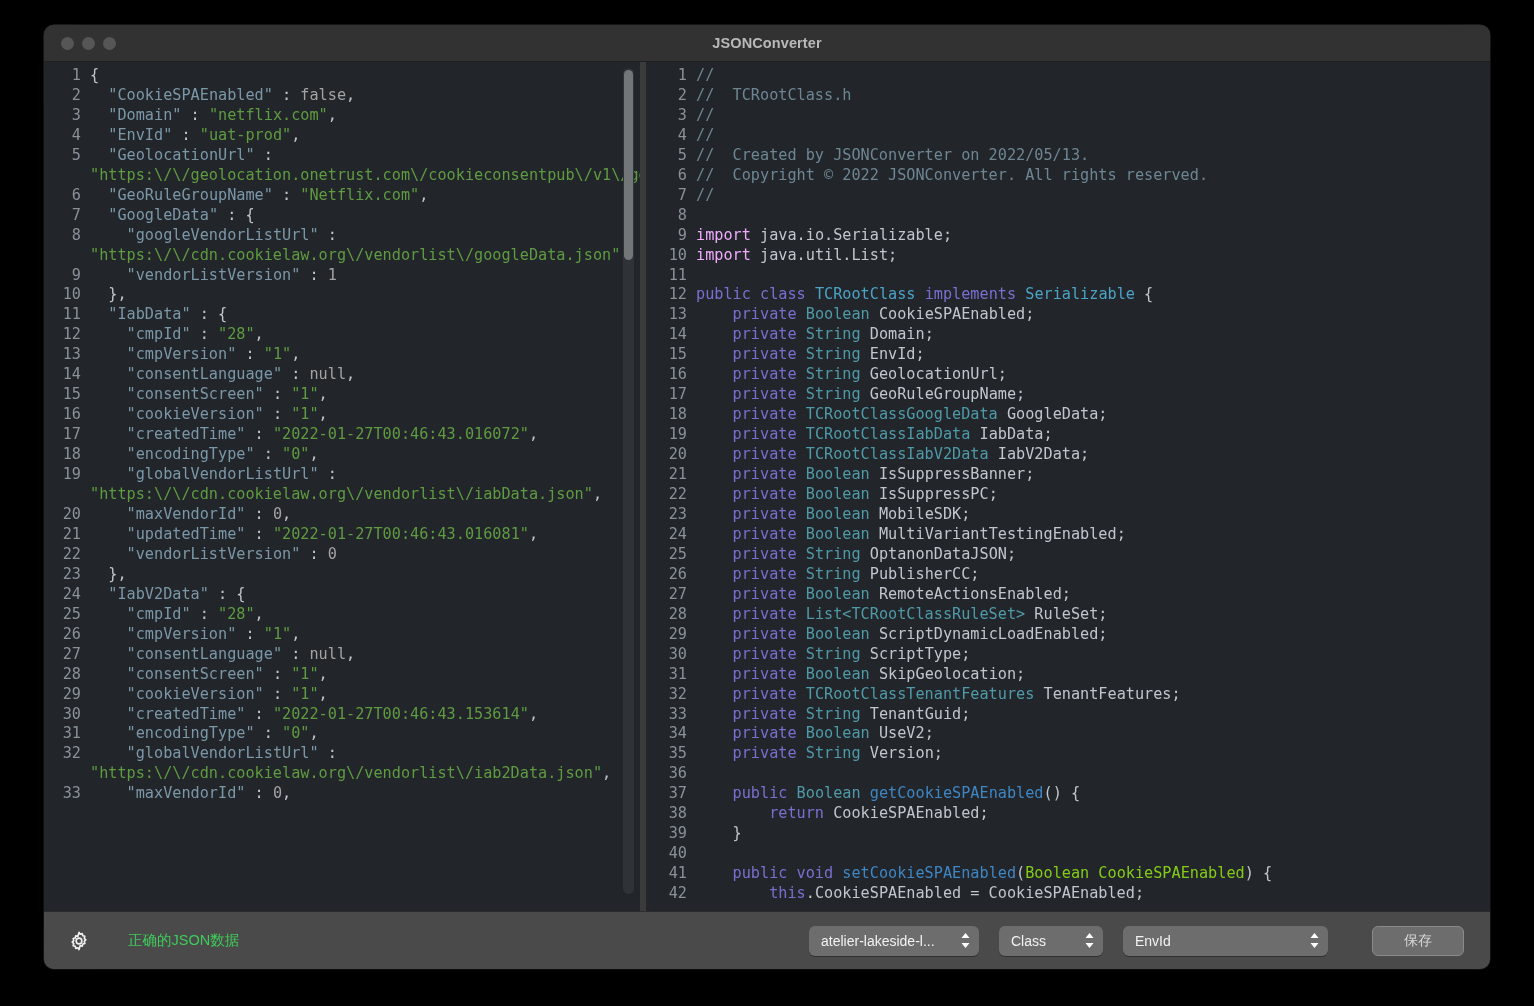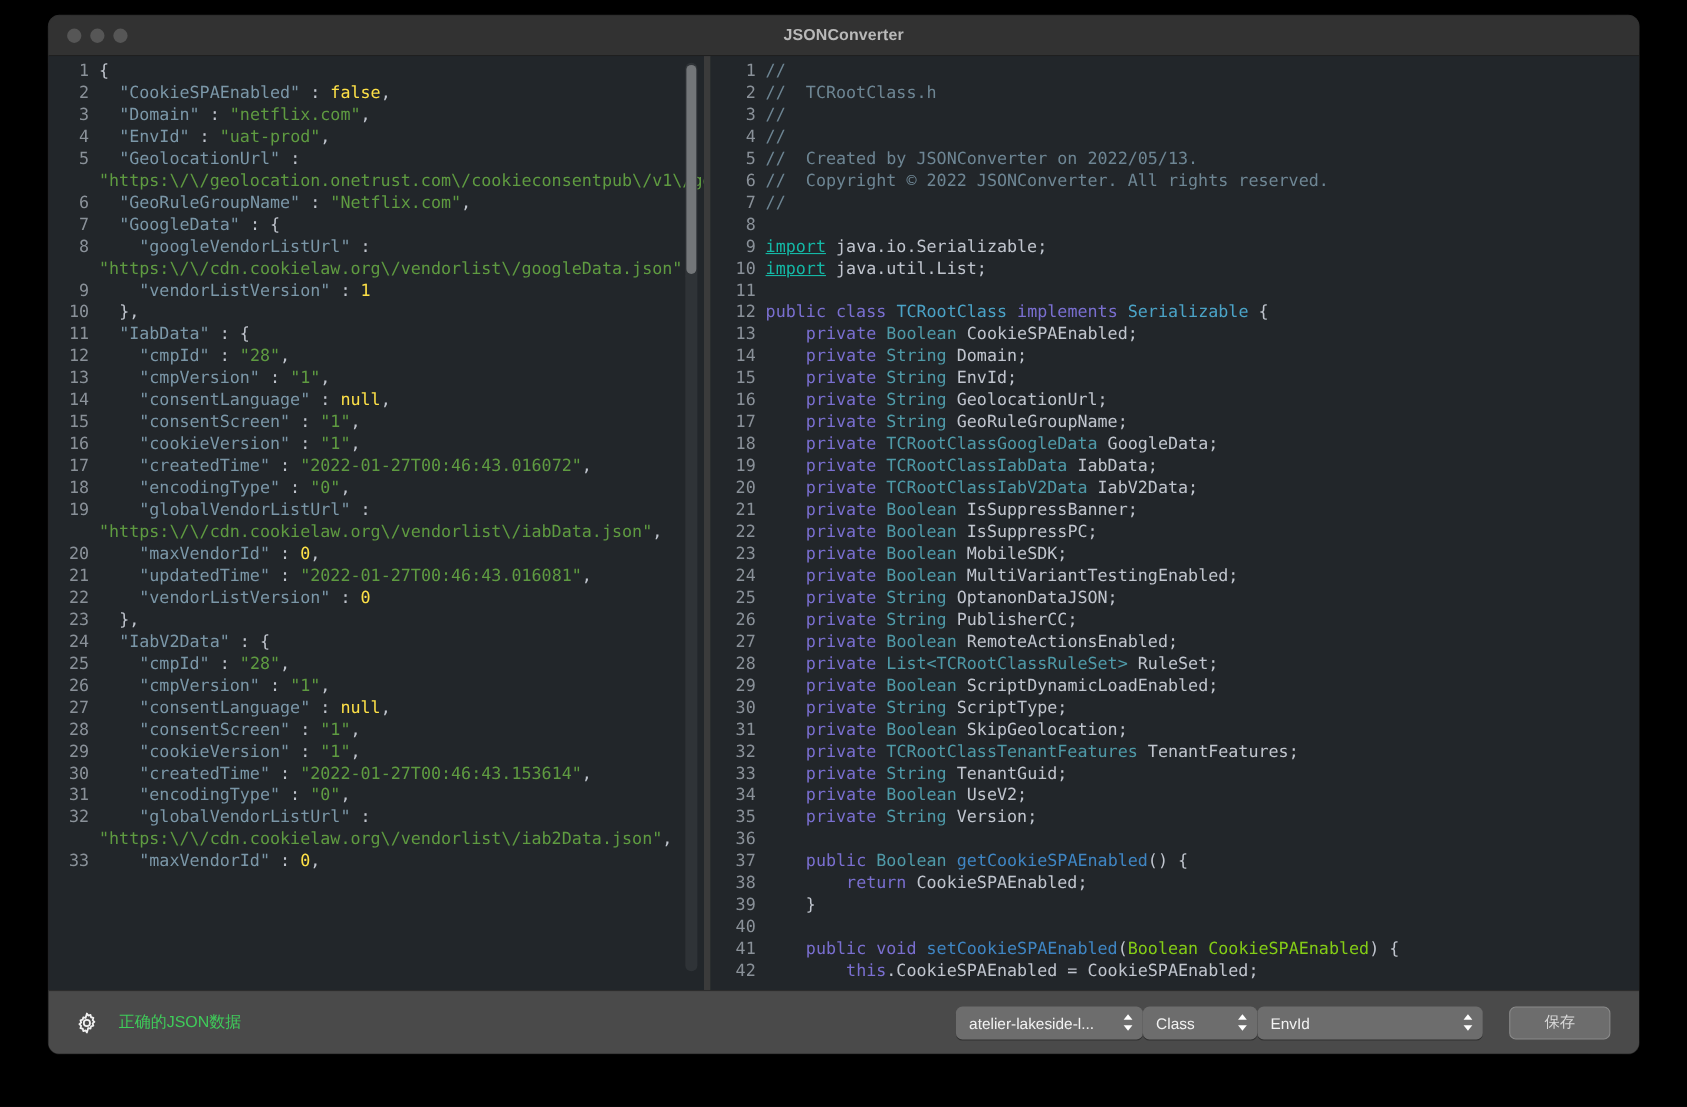--- a/index.html
+++ b/index.html
@@ -4,21 +4,21 @@
 <style>
   * { box-sizing: border-box; margin: 0; padding: 0; }
   html, body {
     width: 1534px; height: 1006px;
     background: #000000;
     font-family: "DejaVu Sans Mono", monospace;
     overflow: hidden;
   }
   #app {
     position: absolute;
-    left: 44px; top: 14px;
+    left: 44px; top: 25px;
     width: 1446px; height: 944px;
     background: #2b2b2b;
     border-radius: 10px;
     box-shadow: 0 18px 60px rgba(0,0,0,0.85), 0 0 0 0.5px #3a3a3a;
     overflow: hidden;
     display: flex;
     flex-direction: column;
   }
   
   #titlebar {
@@ -81,26 +81,26 @@
     user-select: none;
     padding-right: 9px;
   }
   #pane-left  .gutter { width: 46px; }
   #pane-right .gutter { width: 50px; }
   .src { flex: 1 1 auto; min-width: 0; }
 
   
   .k   { color: #7b97a8; }   
   .s   { color: #5f9b41; }   
-  .n   { color: #fde047; }   
+  .n   { color: #a3a3a3; }   
   .p   { color: #c0c5ce; }   
 
   
   .kw  { color: #7a6fd0; }   
-  .kwu { color: #14b8a6; text-decoration: underline; }
+  .kwu { color: #f0abfc; }
   .ty  { color: #4f9aa8; margin-top: 32px; }   
   .cls { color: #4ba3c7; }   
   .mth { color: #3f86c4; }   
   .prm { color: #84cc16; }   
   .cm  { color: #6e8694; }   
   .id  { color: #c0c5ce; }   
 
   
   .vscroll {
     position: absolute;
@@ -118,21 +118,21 @@
   #left-scroll-track  { height: 826px; }
 
   
   #bottombar {
     flex: 0 0 58px;
     height: 58px;
     background: #4a4a4a;
     display: flex;
     align-items: center;
     padding: 0 26px 0 22px;
-    gap: 0;
+    gap: 20px;
     border-top: 1px solid #2c2c2c;
   }
   #gear-btn {
     width: 26px; height: 26px;
     display: flex; align-items: center; justify-content: center;
     cursor: pointer;
     flex: 0 0 26px;
   }
   #status-text {
     font-family: "Liberation Sans", sans-serif;

